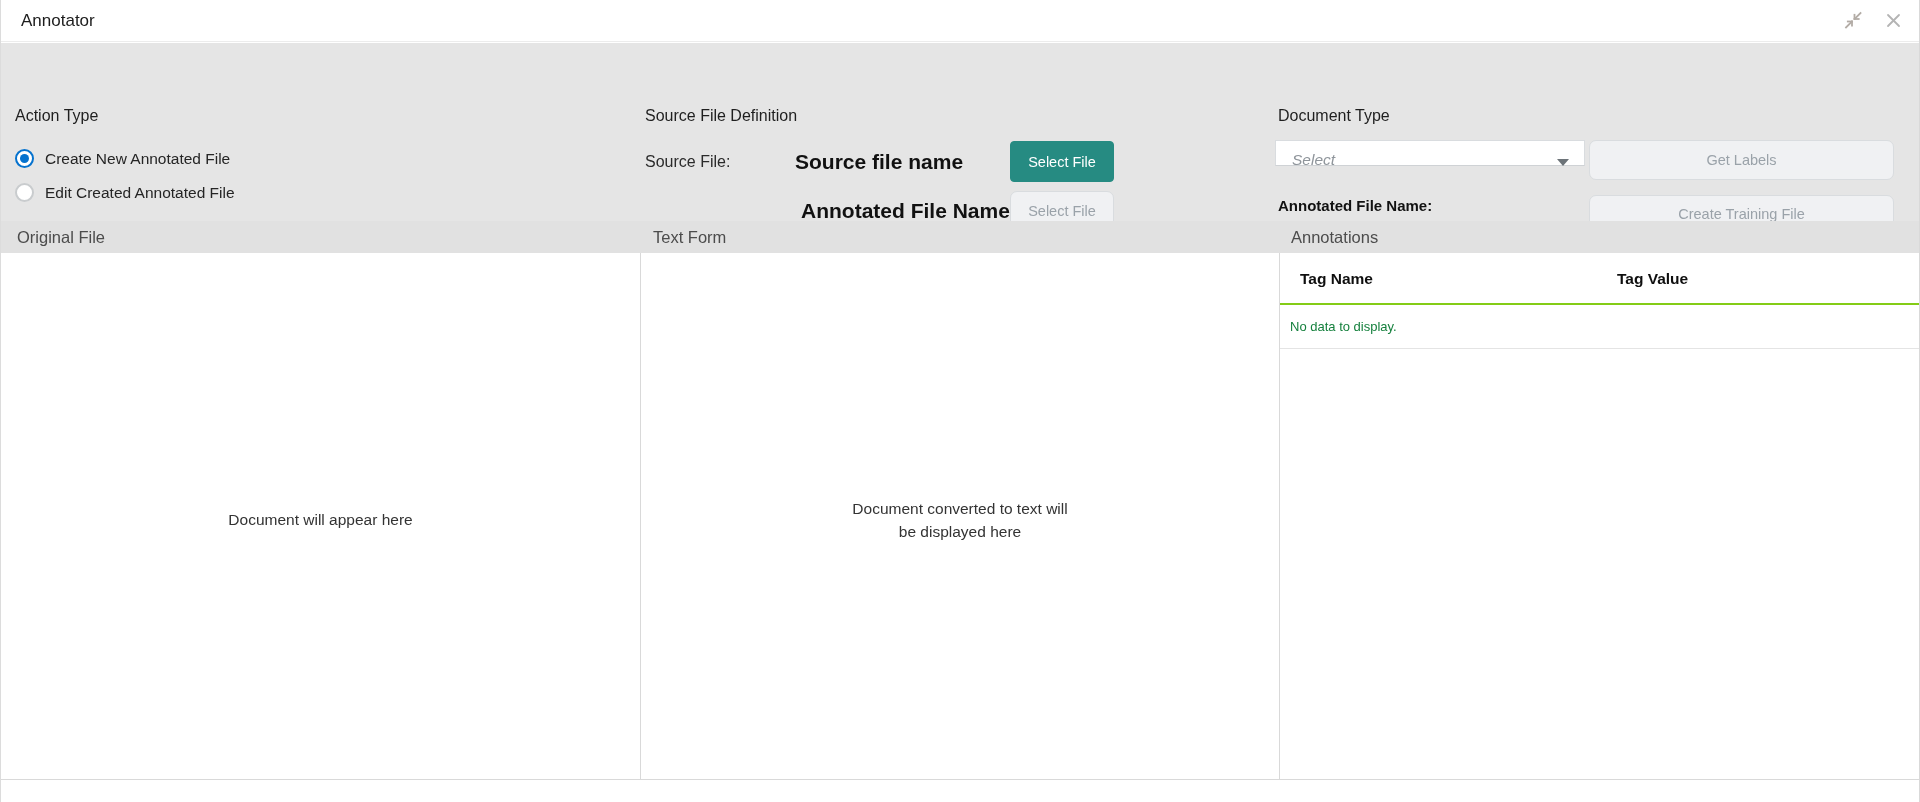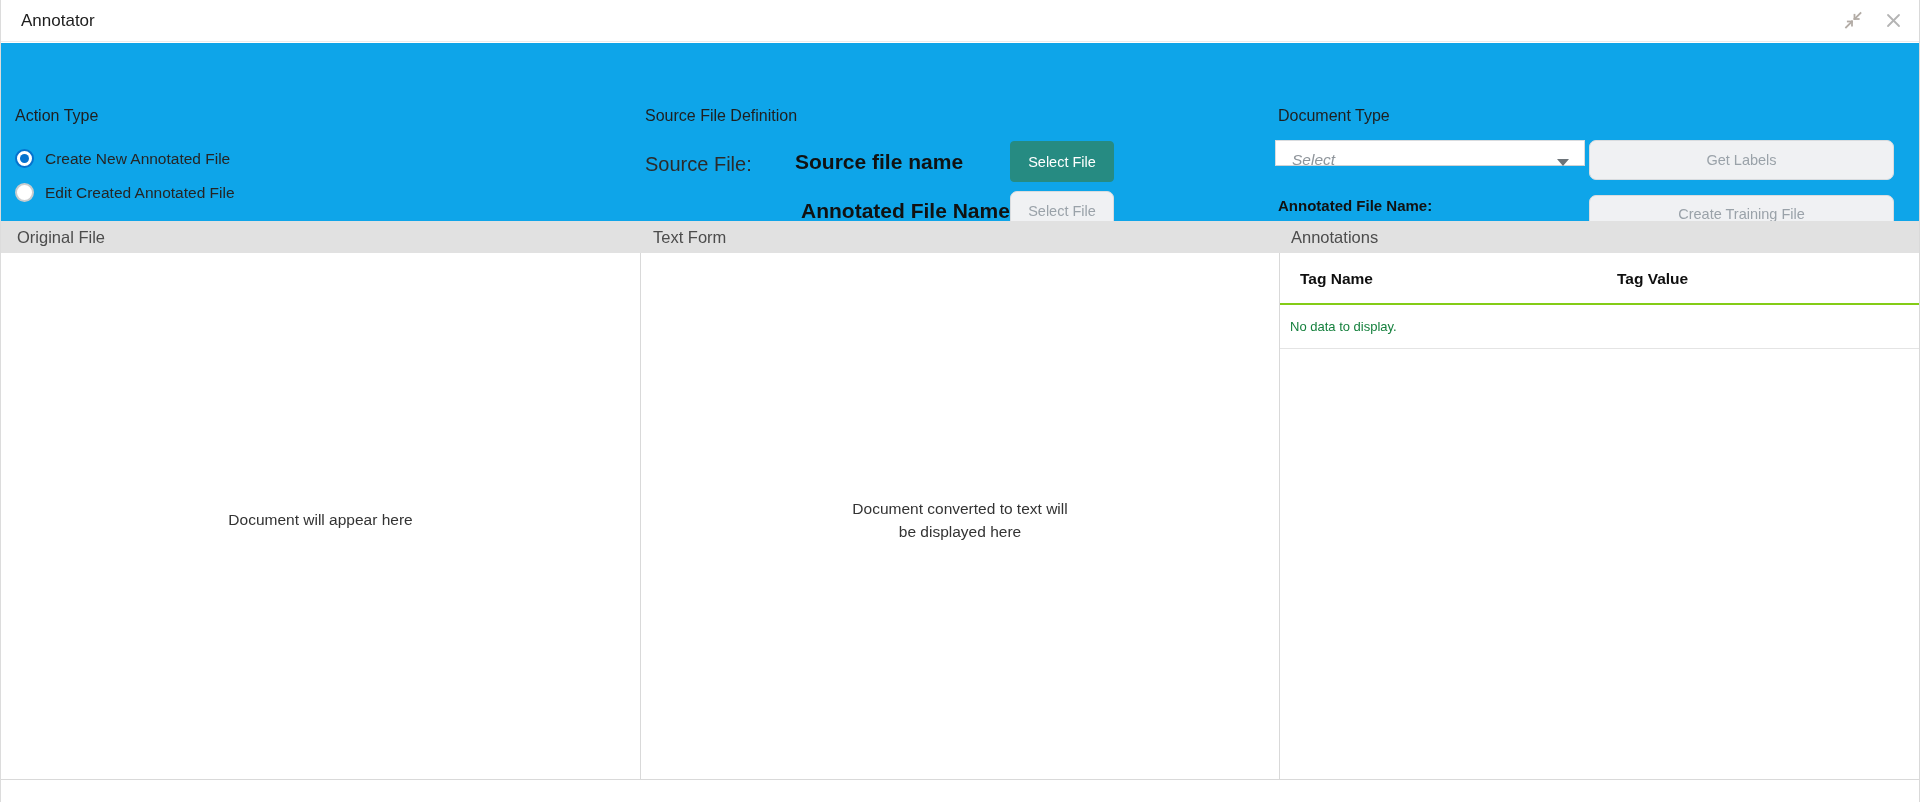--- a/index.html
+++ b/index.html
@@ -9,32 +9,32 @@
             background:#ffffff; border-left:1px solid #dcdcdc; border-right:1px solid #d9d9d9; }
 
   
   .titlebar { position:absolute; top:0; left:0; right:0; height:42px;
               border-bottom:1px solid #ececec; background:#fff; }
   .title { position:absolute; left:20px; top:11px; font-size:17px; color:#1c1c1c; }
   .win-icons { position:absolute; right:16px; top:10px; display:flex; gap:20px; align-items:center; }
   .win-icon { width:20px; height:20px; cursor:pointer; display:flex; align-items:center; justify-content:center; }
 
   
-  .header { position:absolute; top:43px; left:0; right:0; height:178px; background:#0ea5e9; }
+  .header { position:absolute; top:43px; left:0; right:0; height:178px; background:#e5e5e5; }
   .section-label { position:absolute; font-size:16px; color:#1f1f1f; }
 
   .radio-row { position:absolute; display:flex; align-items:center; gap:11px; cursor:pointer; }
   .radio { width:19px; height:19px; border-radius:50%; background:#fff; position:relative; flex:0 0 auto; }
   .radio.selected { border:2px solid #0572ce; }
   .radio.selected::after { content:""; position:absolute; left:50%; top:50%; width:9px; height:9px;
                            margin:-4.5px 0 0 -4.5px; border-radius:50%; background:#0572ce; }
   .radio.unselected { border:2px solid #c9ccce; }
   .radio-label { font-size:15.5px; color:#252525; }
 
-  .field-label { position:absolute; font-size:20px; color:#2b2b2b; }
+  .field-label { position:absolute; font-size:16px; color:#2b2b2b; }
   .field-value-bold { position:absolute; font-size:21px; font-weight:700; color:#111; }
 
   .btn { position:absolute; display:flex; align-items:center; justify-content:center;
          font-size:14.5px; border-radius:4px; cursor:pointer;text-align:right; }
   .btn-primary { background:#268b82; color:#ffffff; border:1px solid #268b82; }
   .btn-disabled { background:#f0f1f3; color:#9aa2a9; border:1px solid #d9dcdf; border-radius:7px; cursor:default; }
 
   .select-box { position:absolute; left:1274px; top:97px; width:310px; height:26px;
                 border:1px solid #d9dcdf; border-bottom-color:#cfd2d5; background:#fff; cursor:pointer; }
   .select-placeholder { position:absolute; left:16px; top:10px; font-size:15.5px; font-style:italic; color:#8f959b; }

